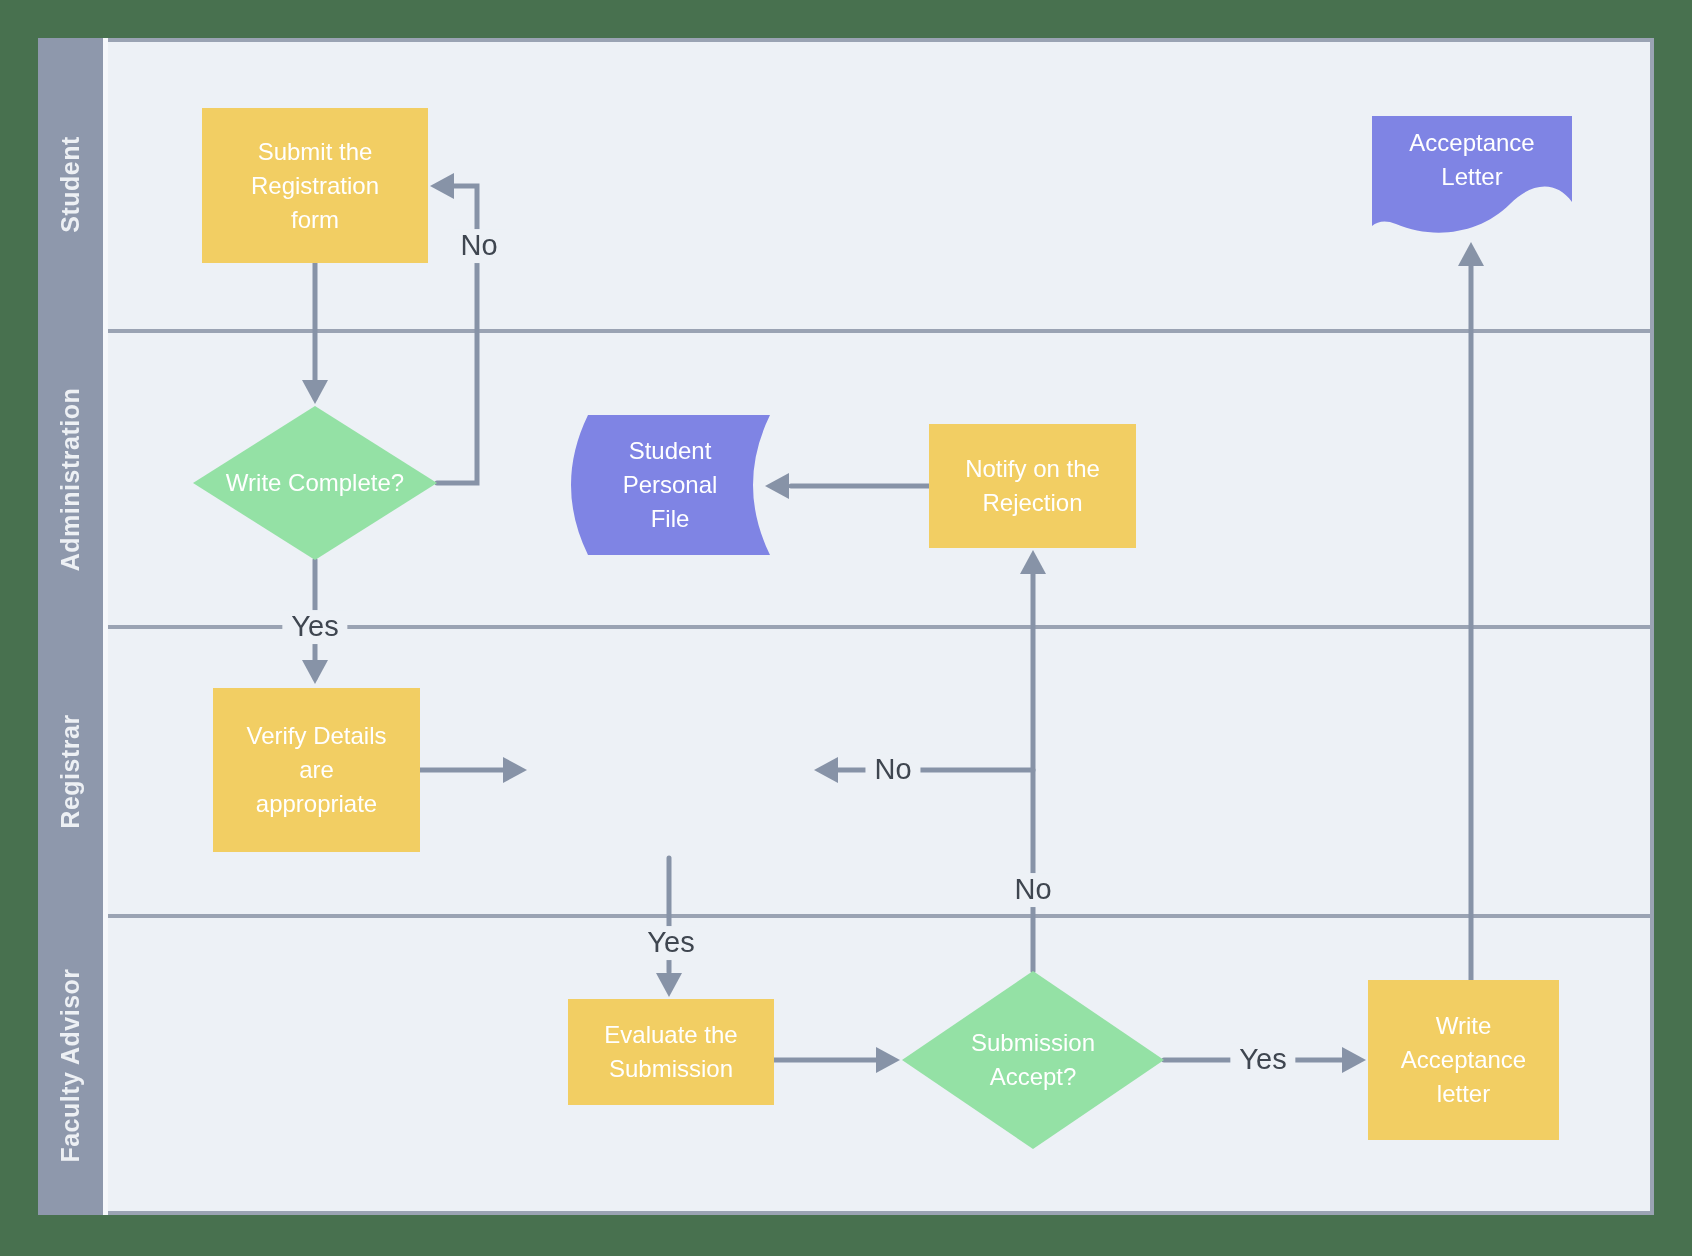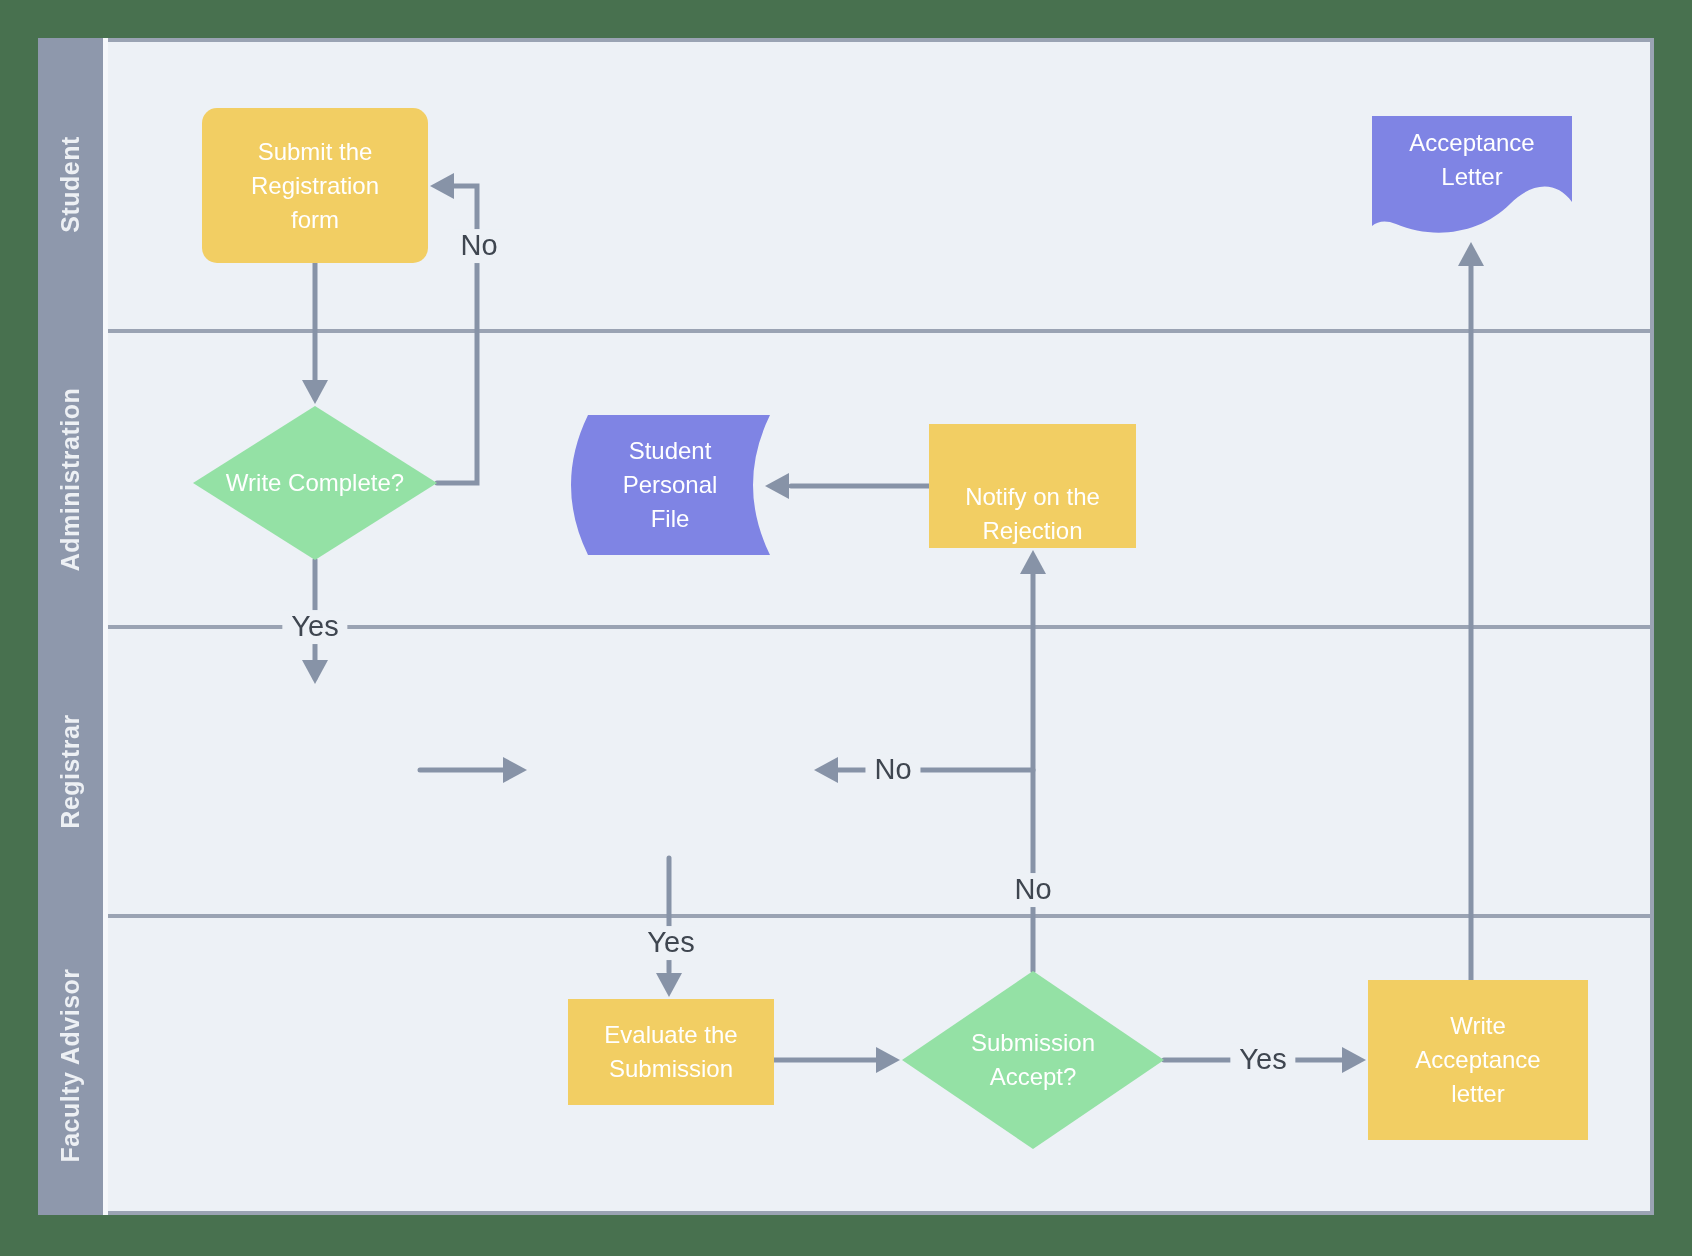--- a/index.html
+++ b/index.html
@@ -114,21 +114,21 @@
     </g>
   </svg>
 
   <span class="edge-label" style="left:479px;top:246px;">No</span>
   <span class="edge-label" style="left:315px;top:627px;">Yes</span>
   <span class="edge-label" style="left:893px;top:770px;">No</span>
   <span class="edge-label" style="left:671px;top:943px;">Yes</span>
   <span class="edge-label" style="left:1033px;top:890px;">No</span>
   <span class="edge-label" style="left:1263px;top:1060px;">Yes</span>
 
-  <div class="node process" style="left:202px;top:108px;width:226px;height:155px;border-radius:15px;">
+  <div class="node process" style="left:202px;top:108px;width:226px;height:155px;">
     <span class="shape-label">Submit the
 Registration
 form</span>
   </div>
 
   <div class="node svg-node" style="left:1372px;top:116px;width:200px;height:118px;">
     <svg width="200" height="126" viewBox="0 0 200 126">
       <path class="fill" d="M0 0 H200 V86 C184 64 160 66 138 88 C108 118 62 124 24 108 C14 104 6 105 0 110 Z"></path>
     </svg>
     <span class="shape-label doc-label">Acceptance
@@ -141,36 +141,41 @@
 
   <div class="node svg-node" style="left:570px;top:415px;width:200px;height:140px;">
     <svg width="200" height="140" viewBox="0 0 200 140">
       <path class="fill" d="M18 0 L200 0 Q166 70 200 140 L18 140 Q-16 70 18 0 Z"></path>
     </svg>
     <span class="shape-label">Student
 Personal
 File</span>
   </div>
 
-  <div class="node process" style="left:929px;top:424px;width:207px;height:124px;align-items:flex-end;">
+  <div class="node process" style="left:929px;top:424px;width:207px;height:124px;">
     <span class="shape-label">Notify on the
 Rejection</span>
   </div>
 
+  <div class="node process" style="left:213px;top:688px;width:207px;height:164px;">
+    <span class="shape-label">Verify Details
+are
+appropriate</span>
+  </div>
 
 
   <div class="node process" style="left:568px;top:999px;width:206px;height:106px;">
     <span class="shape-label">Evaluate the
 Submission</span>
   </div>
 
   <div class="node decision" style="left:902px;top:971px;width:262px;height:178px;">
     <span class="shape-label">Submission
 Accept?</span>
   </div>
 
-  <div class="node process" style="left:1368px;top:980px;width:220px;height:160px;">
+  <div class="node process" style="left:1368px;top:980px;width:191px;height:160px;">
     <span class="shape-label">Write
 Acceptance
 letter</span>
   </div>
 
 </div>
 
 </body></html>

